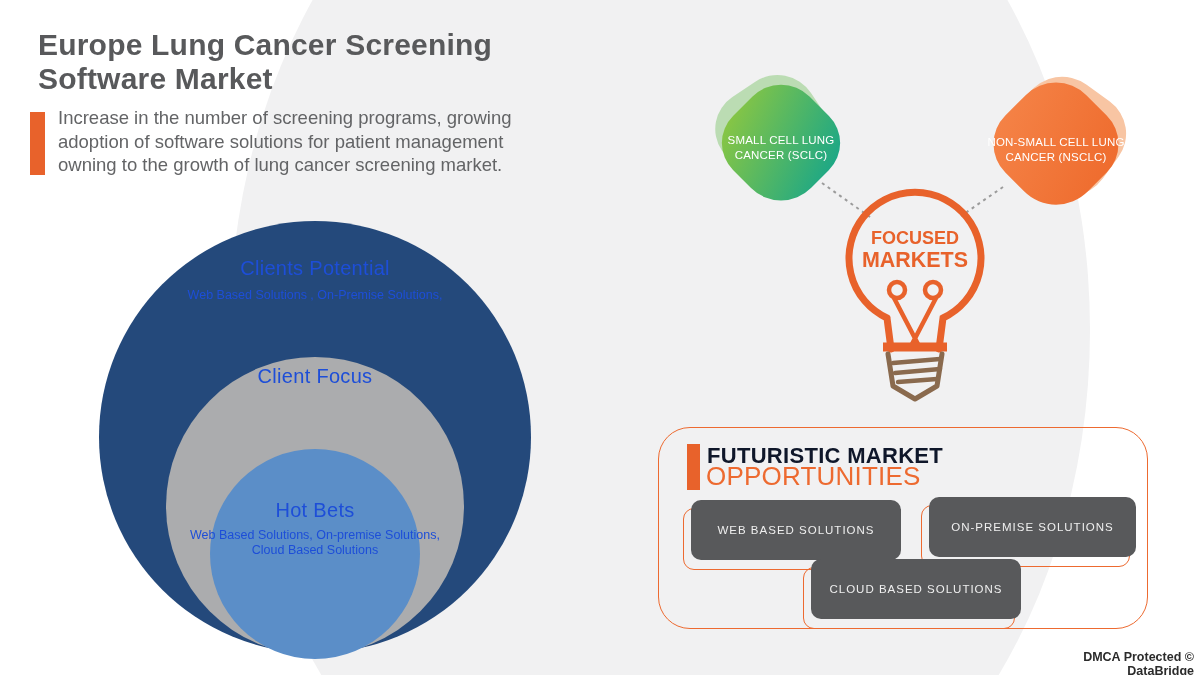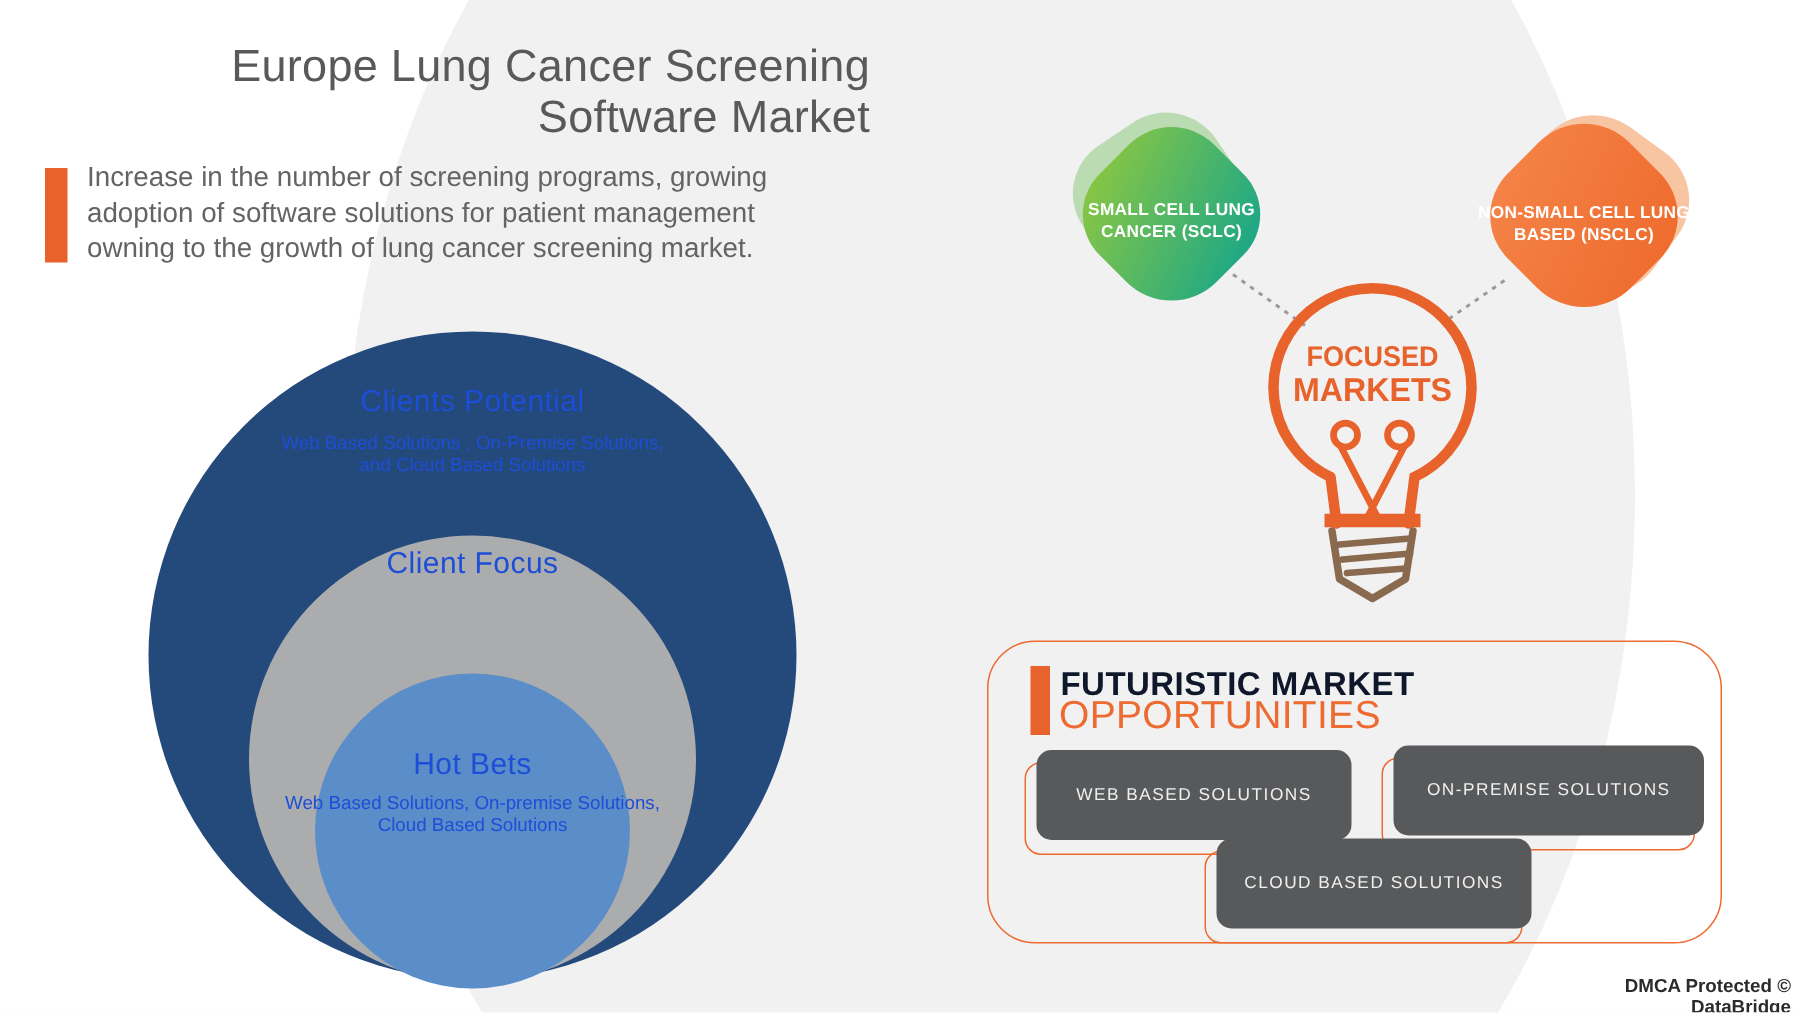--- a/index.html
+++ b/index.html
@@ -7,39 +7,39 @@
     position:relative;width:1200px;height:675px;overflow:hidden;background:#ffffff;
     font-family:"Liberation Sans","DejaVu Sans",sans-serif;
   }
   
   .bg-blob{
     position:absolute;left:230px;top:-230px;width:860px;height:1120px;
     border-radius:50%;background:#F1F1F2;
   }
   
   .title{
-    position:absolute;left:20px;top:28px;width:560px;
-    font-size:30px;line-height:34px;font-weight:normal;color:#58595B;letter-spacing:0.2px;text-align:right;
+    position:absolute;left:38px;top:28px;width:560px;
+    font-size:30px;line-height:34px;font-weight:bold;color:#58595B;letter-spacing:0.2px;
   }
   .accent-bar{position:absolute;left:30px;top:112px;width:15px;height:63px;background:#E8622B;}
   .description{
     position:absolute;left:58px;top:106px;width:505px;
     font-size:18.5px;line-height:23.5px;color:#636466;
   }
   
   .circle{position:absolute;border-radius:50%;}
   .c-outer{left:99px;top:221px;width:432px;height:432px;background:#24497B;}
   .c-middle{left:166px;top:357px;width:298px;height:298px;background:#ABACAE;}
   .c-inner{left:210px;top:449px;width:210px;height:210px;background:#5B8EC8;}
   .venn-text{position:absolute;left:115px;width:400px;text-align:center;color:#1d4ed8;}
   .venn-title{font-size:20px;font-weight:400;letter-spacing:0.3px;}
   .venn-sub{font-size:12.5px;line-height:15px;font-weight:400;}
   .blob-shape{position:absolute;border-radius:38% 36% 40% 36%;}
   .blob-label{
-    position:absolute;text-align:center;color:#fff;font-weight:bold;
+    position:absolute;text-align:center;color:#fff;font-weight:normal;
     font-size:11.5px;line-height:15px;letter-spacing:0.2px;z-index:4;
   }
   .sclc-shadow{left:721px;top:80px;width:106px;height:106px;background:#BBDCB3;transform:rotate(56deg);z-index:2;}
   .sclc-main{left:728px;top:90px;width:106px;height:106px;background:linear-gradient(70deg,#90C83F,#14A58B);transform:rotate(45deg);z-index:3;}
   .nsclc-shadow{left:1010px;top:82px;width:110px;height:110px;background:#F8C5A3;transform:rotate(36deg);z-index:2;}
   .nsclc-main{left:1000px;top:88px;width:112px;height:112px;background:linear-gradient(70deg,#F58448,#EE6A2C);transform:rotate(45deg);z-index:3;}
   .overlay-svg{position:absolute;left:0;top:0;z-index:2;pointer-events:none;}
   
   .opp-panel{
     position:absolute;left:658px;top:427px;width:488px;height:200px;
@@ -80,21 +80,20 @@
   <div class="accent-bar"></div>
   <div class="description">Increase in the number of screening programs, growing adoption of software solutions for patient management owning to the growth of lung cancer screening market.</div>
 
   <div class="circle c-outer"></div>
   <div class="circle c-middle"></div>
   <div class="circle c-inner"></div>
 
   <div class="venn-text venn-title" style="top:257px;">Clients Potential</div>
   <div class="venn-text venn-sub" style="top:288px;">
     <div>Web Based Solutions , On-Premise Solutions,</div>
-    <div>and Cloud Based Solutions</div>
   </div>
 
   <div class="venn-text venn-title" style="top:365px;">Client Focus</div>
 
   <div class="venn-text venn-title" style="top:499px;">Hot Bets</div>
   <div class="venn-text venn-sub" style="top:528px;">
     <div>Web Based Solutions, On-premise Solutions,</div>
     <div>Cloud Based Solutions</div>
   </div>
 
@@ -119,21 +118,21 @@
   <div class="blob-shape sclc-main"></div>
   <div class="blob-label" style="left:711px;top:133px;width:140px;">
     <div>SMALL CELL LUNG</div>
     <div>CANCER (SCLC)</div>
   </div>
 
   <div class="blob-shape nsclc-shadow"></div>
   <div class="blob-shape nsclc-main"></div>
   <div class="blob-label" style="left:981px;top:135px;width:150px;">
     <div>NON-SMALL CELL LUNG</div>
-    <div>BASED (NSCLC)</div>
+    <div>CANCER (NSCLC)</div>
   </div>
 
   <div class="opp-panel">
     <div class="opp-bar"></div>
     <div class="opp-h1">FUTURISTIC MARKET</div>
     <div class="opp-h2">OPPORTUNITIES</div>
 
     <div class="chip chip-web">
       <div class="chip-frame"></div>
       <div class="chip-body">WEB BASED SOLUTIONS</div>

